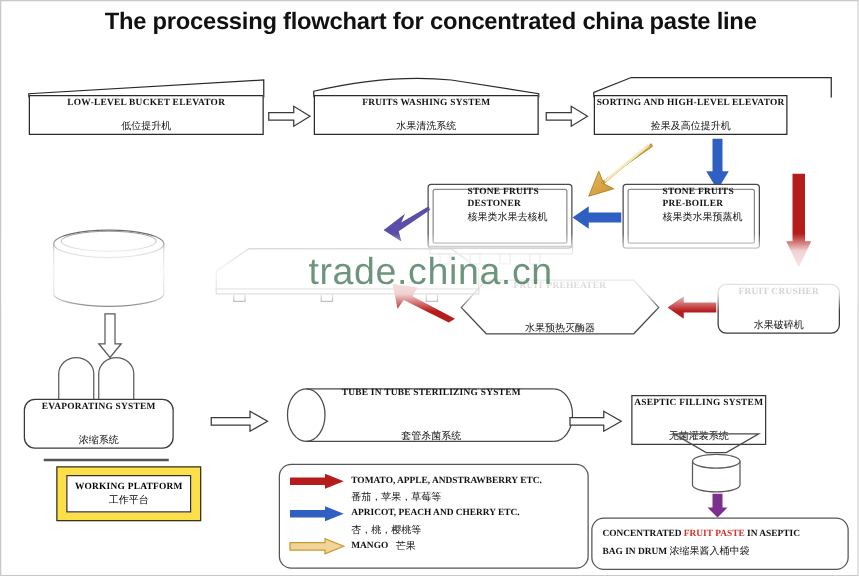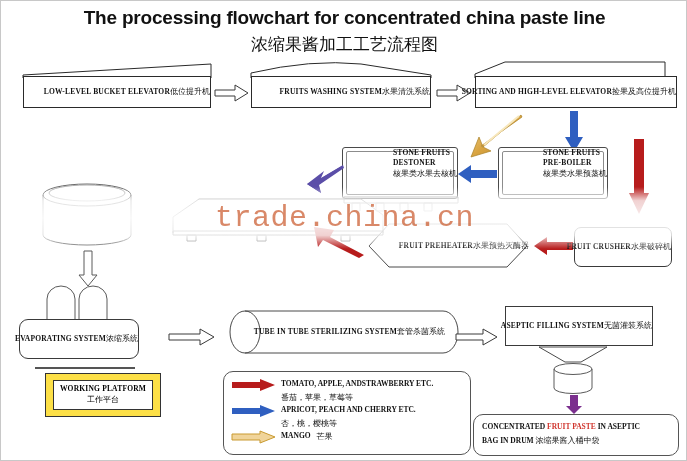--- a/index.html
+++ b/index.html
@@ -35,23 +35,23 @@
     font-family:"DejaVu Sans", sans-serif;
     font-size:17px;
     color:#111;
   }
 
   
   .node{
     position:absolute;
     box-sizing:border-box;
     display:flex;
-    flex-direction:row;
+    flex-direction:column;
     align-items:center;
-    justify-content:flex-end;
+    justify-content:space-between;
     text-align:center;
     color:#111;
     background:transparent;
   }
   .lbl-en{
     font-family:"Liberation Serif", serif;
     font-weight:bold;
     font-size:7.5px;
     letter-spacing:0.2px;
     line-height:1.35;
@@ -185,43 +185,42 @@
   
   .wm{
     position:absolute;
     left:0;top:186px;width:687px;height:62px;
     pointer-events:none;
     z-index:40;
   }
   .wm-text{
     position:absolute;left:0;top:14px;width:687px;
     text-align:center;
-    font-family:Liberation Mono, monospace;
+    font-family:Liberation Sans, sans-serif;
     font-size:30px;
-    color:#c2410c;
+    color:#14532d;
     opacity:.62;
     letter-spacing:0.5px;
   }
   .wm-haze{
     position:absolute;left:0;top:0;width:687px;height:62px;
     background:linear-gradient(to bottom,
         rgba(255,255,255,0) 0%,
         rgba(255,255,255,.80) 22%,
         rgba(255,255,255,.92) 50%,
         rgba(255,255,255,.80) 78%,
         rgba(255,255,255,0) 100%);
   }
 </style>
 </head>
 <body>
 
 <div id="stage">
 
   <div class="title-en">The processing flowchart for concentrated china paste line</div>
-  <div class="title-cn">浓缩果酱加工工艺流程图</div>
 
   <div class="art" style="left:22px;top:62px;width:190px;height:16px;">
     <svg width="190" height="16" viewBox="0 0 190 16">
       <path d="M0,15 L0,12 L188,1 L188,15" fill="none" stroke="#2a2a2a" stroke-width="1"></path>
     </svg>
   </div>
   <div class="node elev" style="left:22px;top:75px;width:188px;height:32px;">
     <div class="lbl-en">LOW-LEVEL BUCKET ELEVATOR</div>
     <div class="lbl-cn">低位提升机</div>
   </div>
@@ -246,21 +245,21 @@
     <svg width="34" height="16" viewBox="0 0 34 16">
       <path d="M0,5 L20,5 L20,0 L33,8 L20,16 L20,11 L0,11 Z"></path>
     </svg>
   </div>
 
   <div class="art" style="left:474px;top:60px;width:192px;height:18px;">
     <svg width="192" height="18" viewBox="0 0 192 18">
       <path d="M0,17 L0,13 L30,1 L190,1 L190,17" fill="none" stroke="#2a2a2a" stroke-width="1"></path>
     </svg>
   </div>
-  <div class="node elev" style="left:474px;top:75px;width:202px;height:32px;">
+  <div class="node elev" style="left:474px;top:75px;width:155px;height:32px;">
     <div class="lbl-en">SORTING AND HIGH-LEVEL ELEVATOR</div>
     <div class="lbl-cn">捡果及高位提升机</div>
   </div>
 
   <div class="arrow" style="left:466px;top:112px;">
     <svg width="56" height="48" viewBox="0 0 56 48">
       <defs>
         <linearGradient id="goldg" x1="0" y1="0" x2="1" y2="1">
           <stop offset="0%" stop-color="#f3dca0"></stop>
           <stop offset="50%" stop-color="#d9a441"></stop>
@@ -415,21 +414,21 @@
     <div class="lbl-en">TUBE IN TUBE STERILIZING SYSTEM</div>
     <div class="lbl-cn">套管杀菌系统</div>
   </div>
 
   <div class="arrow hollow" style="left:455px;top:328px;">
     <svg width="42" height="16" viewBox="0 0 42 16">
       <path d="M0,5 L27,5 L27,0 L41,8 L27,16 L27,11 L0,11 Z"></path>
     </svg>
   </div>
 
-  <div class="node rbox-sq" style="left:504px;top:305px;width:148px;height:40px;">
+  <div class="node rbox-sq" style="left:504px;top:315px;width:108px;height:40px;">
     <div class="lbl-en">ASEPTIC FILLING SYSTEM</div>
     <div class="lbl-cn">无菌灌装系统</div>
   </div>
 
   <div class="art" style="left:536px;top:345px;width:72px;height:18px;">
     <svg width="72" height="18" viewBox="0 0 72 18">
       <path d="M2,1 L70,1 L44,16 L28,16 Z" fill="none" stroke="#4a4a4a" stroke-width="1"></path>
     </svg>
   </div>
 

